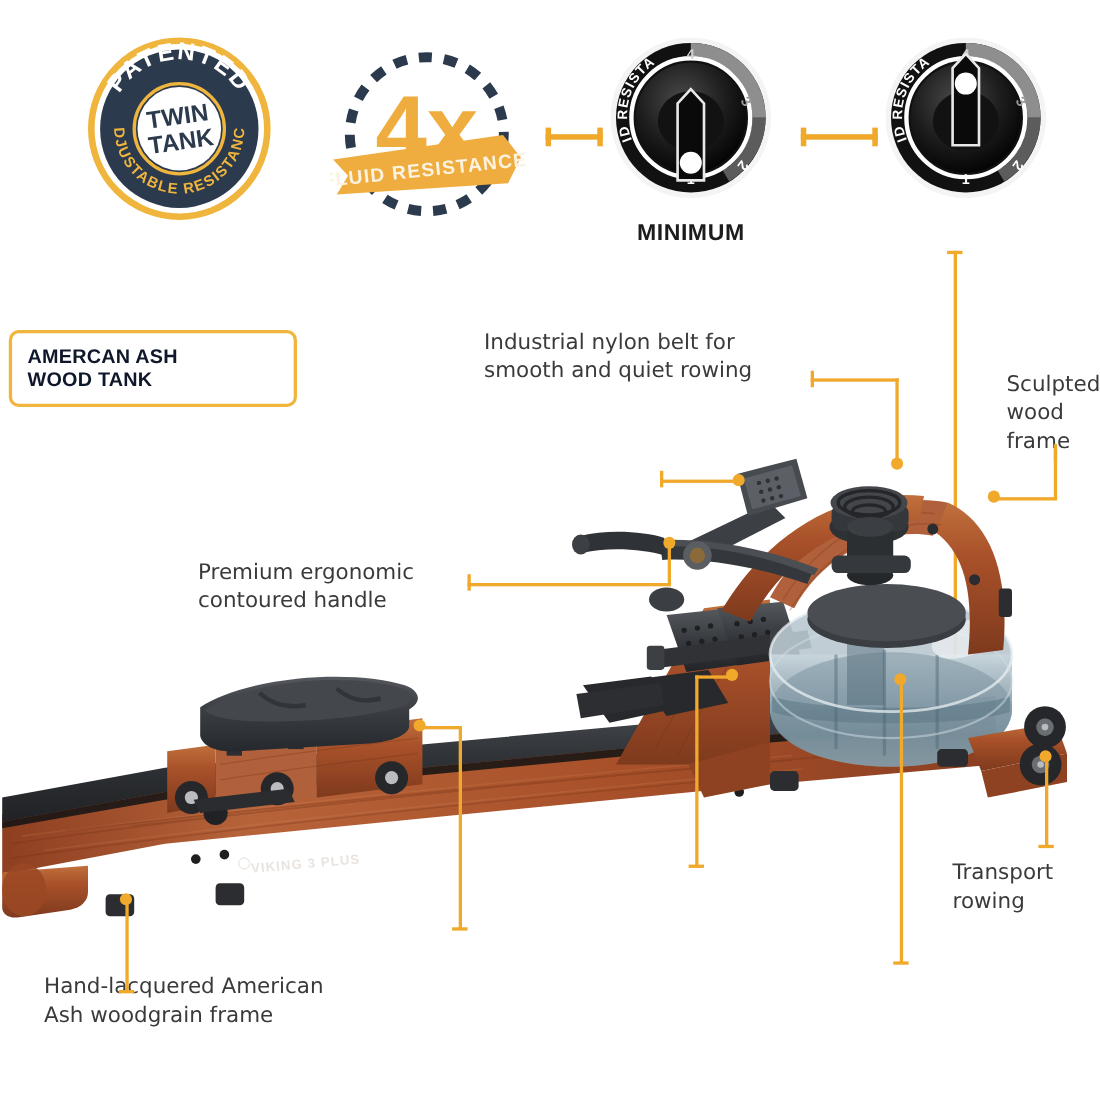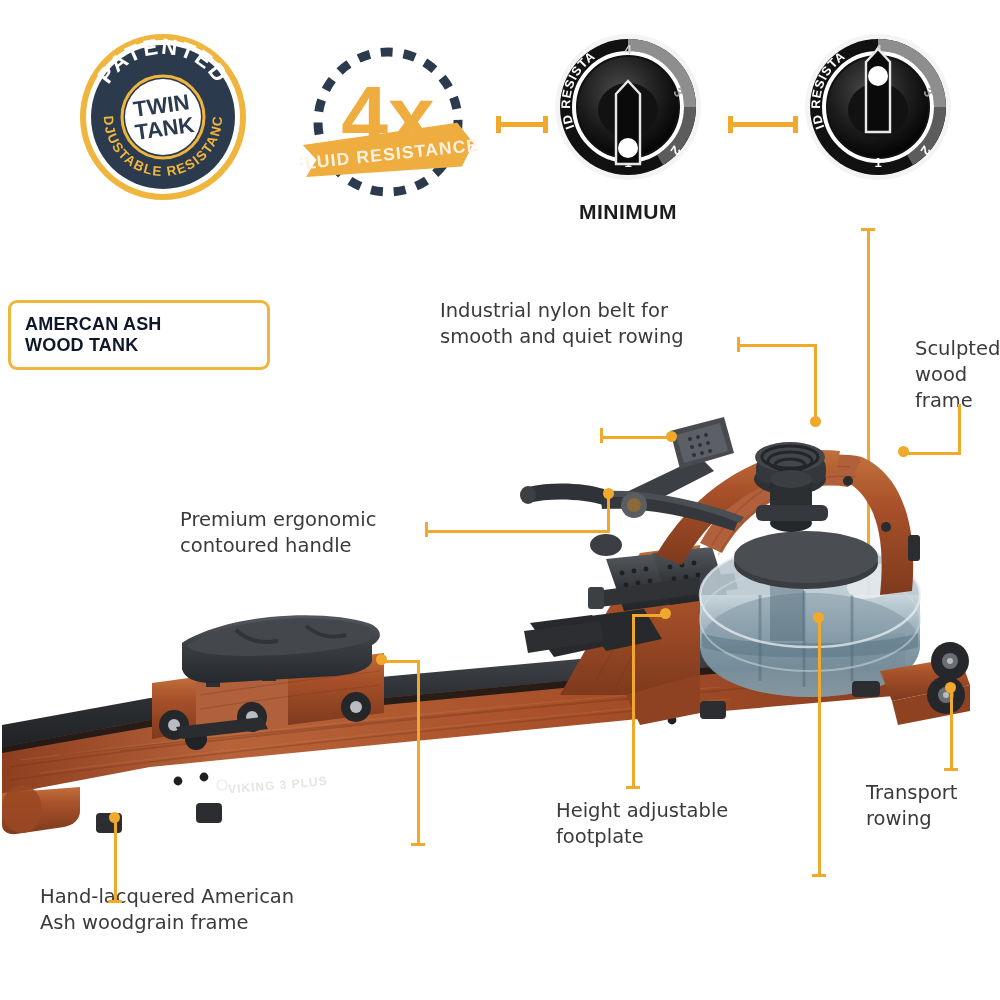--- a/index.html
+++ b/index.html
@@ -483,22 +483,20 @@
   <div class="lead h" style="left:600px;top:436px;width:70px;"></div>
   <div class="dot" style="left:666px;top:431px;"></div>
 
   <div class="callout r" style="left:180px;top:484px;width:235px;margin-top:23px;">Premium ergonomic
 contoured handle</div>
   <div class="cap-v" style="left:425px;top:522px;"></div>
   <div class="lead h" style="left:425px;top:530px;width:185px;"></div>
   <div class="lead v" style="left:607px;top:492px;height:40px;"></div>
   <div class="dot" style="left:603px;top:488px;"></div>
 
-  <div class="callout l" style="left:556px;top:798px;width:230px;">Height adjustable
-footplate</div>
   <div class="cap-h" style="left:626px;top:786px;"></div>
   <div class="lead v" style="left:632px;top:614px;height:174px;"></div>
   <div class="lead h" style="left:632px;top:614px;width:35px;"></div>
   <div class="dot" style="left:660px;top:608px;"></div>
 
   <div class="callout l" style="left:866px;top:780px;width:120px;">Transport
 rowing</div>
   <div class="cap-h" style="left:944px;top:768px;"></div>
   <div class="lead v" style="left:950px;top:690px;height:80px;"></div>
   <div class="dot" style="left:945px;top:682px;"></div>

